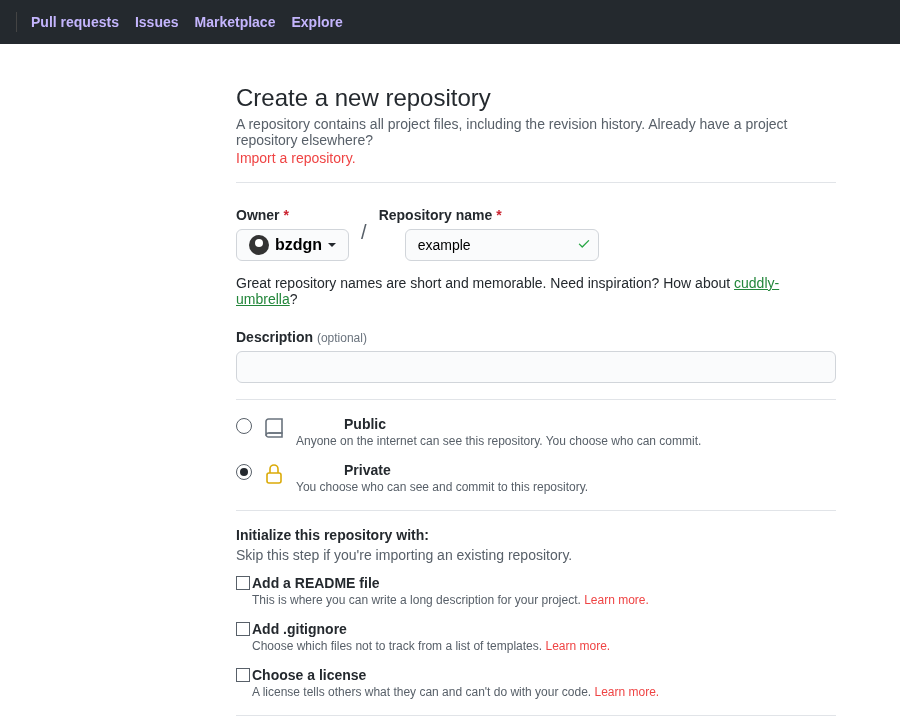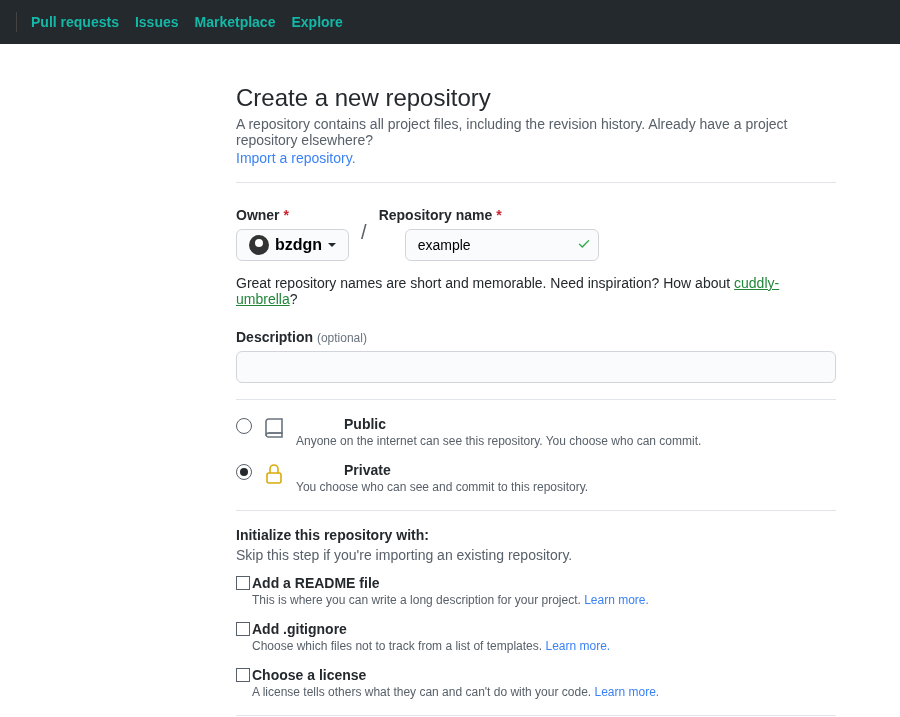--- a/index.html
+++ b/index.html
@@ -17,42 +17,42 @@
       align-items: center;
       padding: 0 16px;
     }
     .topbar-sep {
       width: 1px;
       height: 20px;
       background: #444;
       margin-right: 14px;
     }
     .topbar a {
-      color: #14b8a6;
+      color: #c4b5fd;
       text-decoration: none;
       font-weight: 600;
       font-size: 14px;
       margin-right: 16px;
     }
     .container {
       max-width: 616px;
       margin: 40px auto 0 228px;
       padding: 0 8px;
     }
     h1 {
       font-size: 24px;
       font-weight: 400;
       margin-bottom: 4px;
     }
     .subtitle {
       color: #586069;
       font-size: 14px;
       margin-bottom: 2px;
     }
-    .link { color: #3b82f6; text-decoration: none; }
+    .link { color: #ef4444; text-decoration: none; }
     hr {
       border: none;
       border-top: 1px solid #e1e4e8;
       margin: 16px 0;
     }
     .form-row { display: flex; align-items: center; gap: 8px; margin-top: 24px; }
     .field-group { display: flex; flex-direction: column; }
     .label { font-weight: 600; font-size: 14px; margin-bottom: 6px; }
     .req { color: #cb2431; }
     .optional { color: #6a737d; font-weight: 400; font-size: 12px; }

